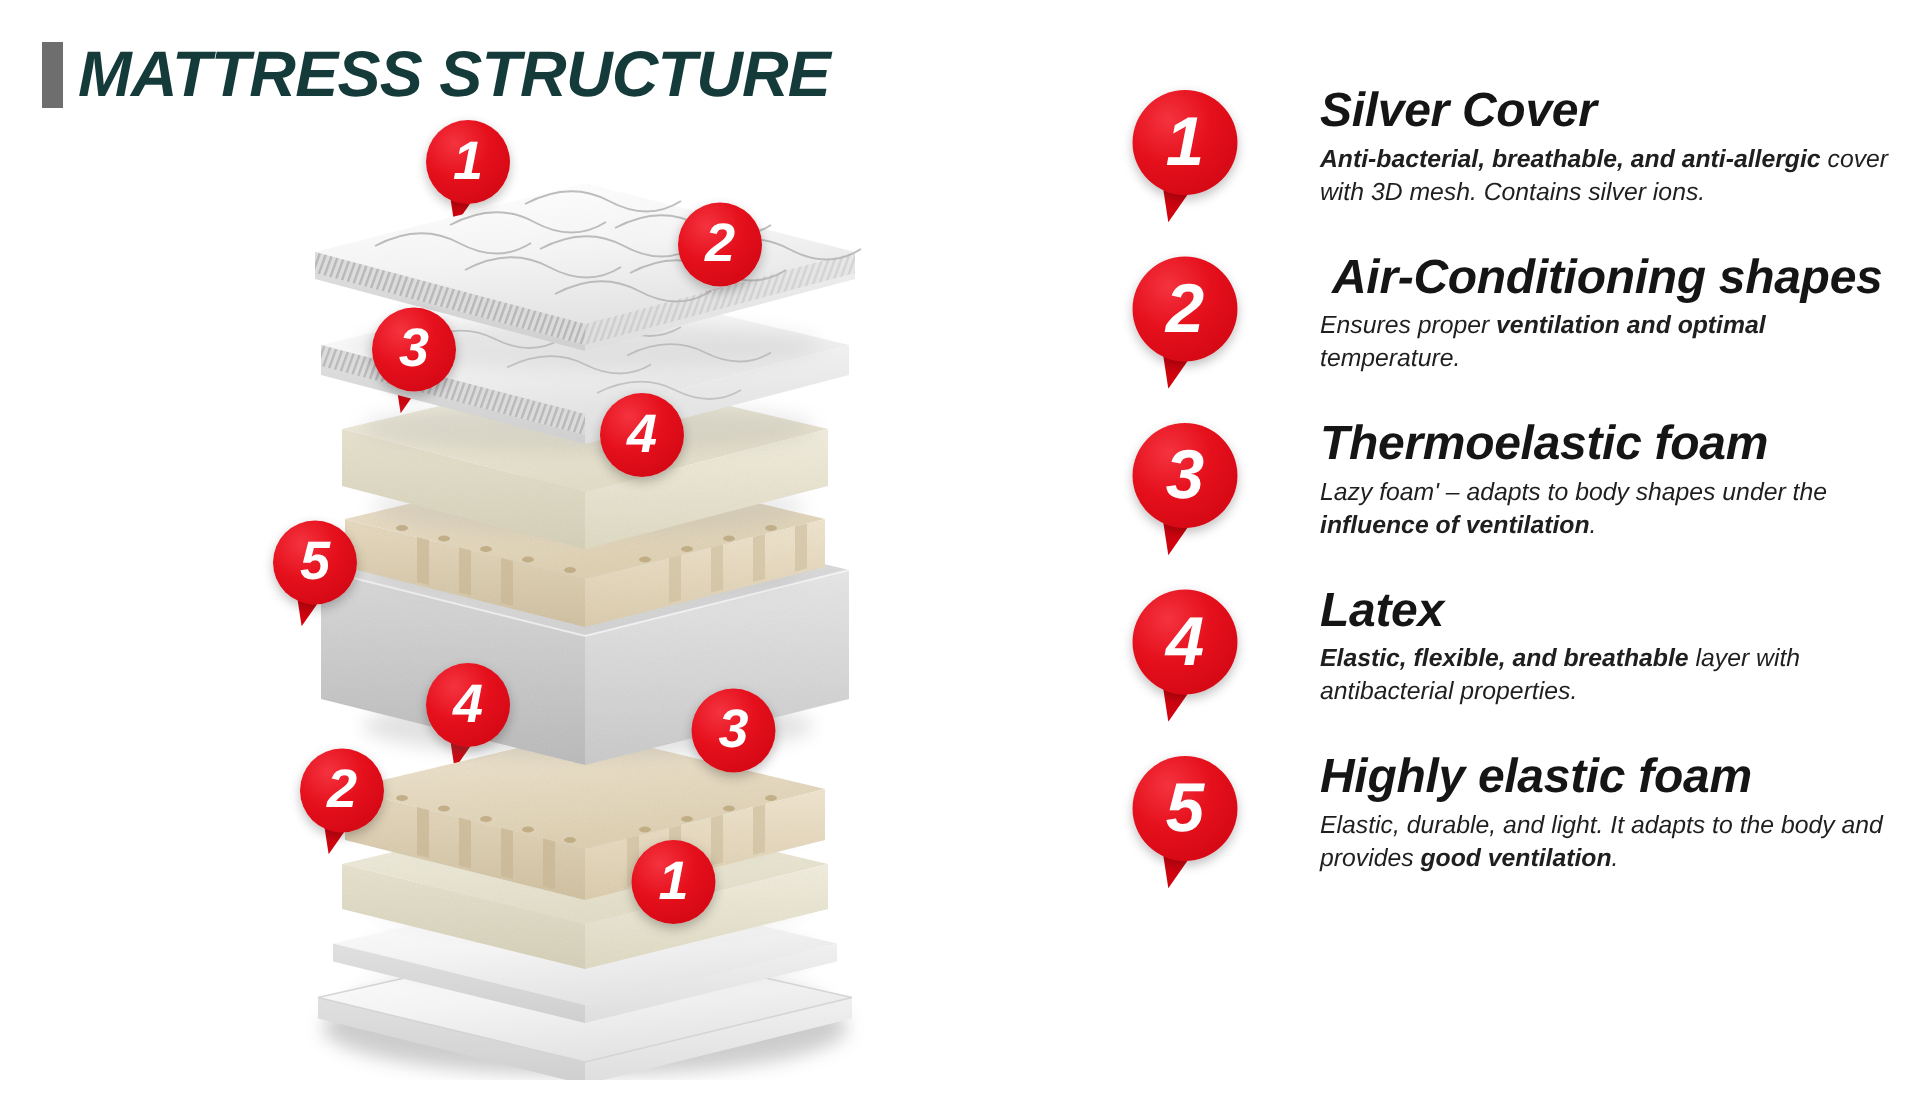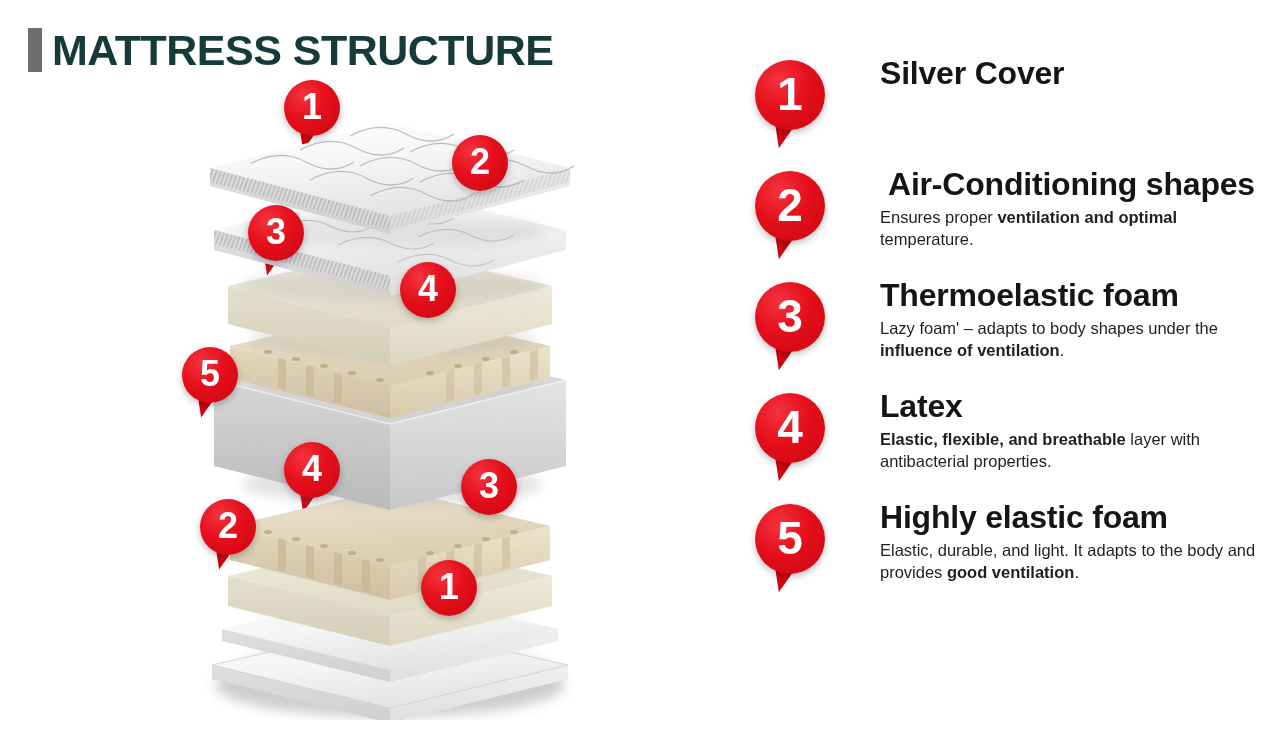--- a/index.html
+++ b/index.html
@@ -3,21 +3,21 @@
 <meta charset="utf-8">
 <style>
   html,body{margin:0;padding:0;}
   body{
     width:1280px;height:743px;
     background:#ffffff;
     font-family:"Liberation Sans", sans-serif;
     overflow:hidden;
     position:relative;
   }
-  .page{position:relative;width:1084px;height:743px;}
+  .page{position:relative;width:1084px;height:743px;font-style:italic;}
 
   
   .title-wrap{position:absolute;left:28px;top:28px;display:flex;align-items:center;gap:10px;}
   .title-bar{width:14px;height:44px;background:#6e6e6e;display:block;}
   .title-text{
     font-size:43px;font-weight:bold;color:#143a39;
     letter-spacing:-0.5px;line-height:1;white-space:nowrap;
     font-family:"Liberation Sans", sans-serif;
   }
 
@@ -356,20 +356,21 @@
   <div class="legend">
 
     <div class="legend-item">
       <div class="pin big">
         <div class="ball">
           <span class="num">1</span>
         </div>
       </div>
       <div class="legend-text">
         <p class="legend-title">Silver Cover</p>
+        <p class="legend-desc"><b>Anti-bacterial, breathable, and anti-allergic</b><span> cover with 3D mesh. Contains silver ions.</span></p>
       </div>
     </div>
 
     <div class="legend-item">
       <div class="pin big">
         <div class="ball">
           <span class="num">2</span>
         </div>
       </div>
       <div class="legend-text">

